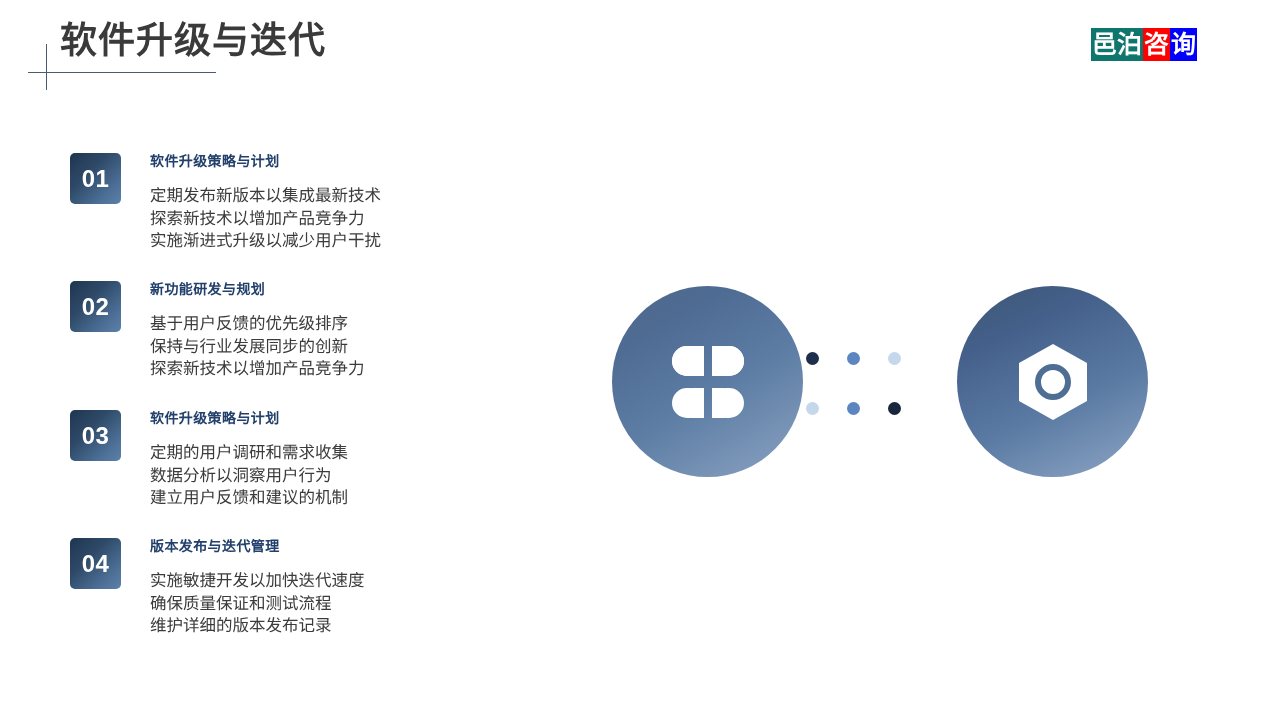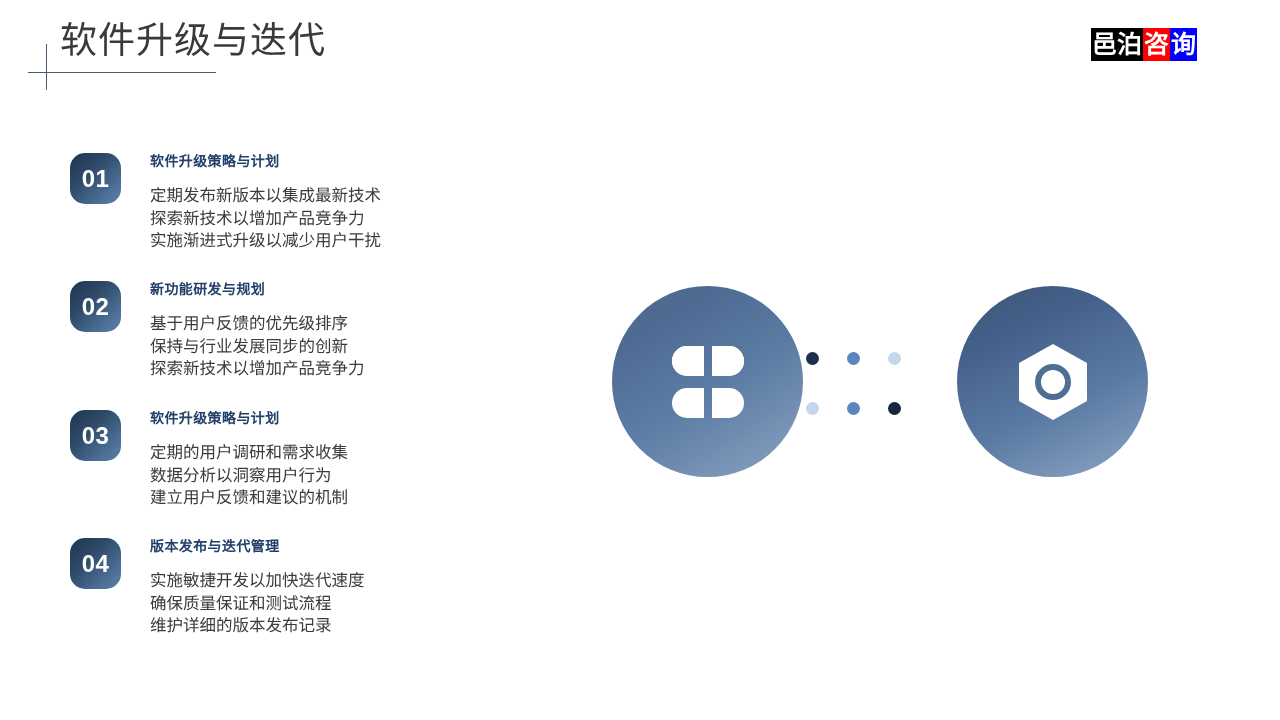--- a/index.html
+++ b/index.html
@@ -40,21 +40,21 @@
     top: 72px;
     width: 188px;
     height: 1px;
     background: #4b5c72;
   }
   .page-title {
     position: absolute;
     left: 60px;
     top: 17px;
     font-size: 37px;
-    font-weight: normal;
+    font-weight: bold;
     color: #3a3a3a;
     letter-spacing: 1px;
     line-height: 48px;
     white-space: nowrap;
     text-align: right;
   }
 
   
   .logo {
     position: absolute;
@@ -69,40 +69,40 @@
     display: flex;
     align-items: center;
     justify-content: center;
     color: #ffffff;
     font-family: "DejaVu Sans", "Liberation Sans", sans-serif;
     font-size: 25px;
     font-weight: bold;
     line-height: 33px;
     padding: 0 1px;
   }
-  .logo-black { background: #000000; }
+  .logo-black { background: #0f766e; }
   .logo-red   { background: #ff0000; }
   .logo-blue  { background: #0000ff; }
 
   
   .list { position: absolute; left: 0; top: 0; width: 500px; height: 720px; }
 
   .list-item { position: absolute; left: 70px; }
   .item-0 { top: 153px; }
   .item-1 { top: 281px; }
   .item-2 { top: 410px; }
   .item-3 { top: 538px; }
 
   .badge {
     position: absolute;
     left: 0;
     top: 0;
     width: 51px;
     height: 51px;
-    border-radius: 15px;
+    border-radius: 5px;
     background: linear-gradient(135deg, #1f3550 0%, #2e4a68 38%, #4c6e95 75%, #5b81aa 100%);
     display: flex;
     align-items: center;
     justify-content: center;
   }
   .badge-num {
     color: #ffffff;
     font-size: 24px;
     font-weight: bold;
     letter-spacing: 0.5px;

